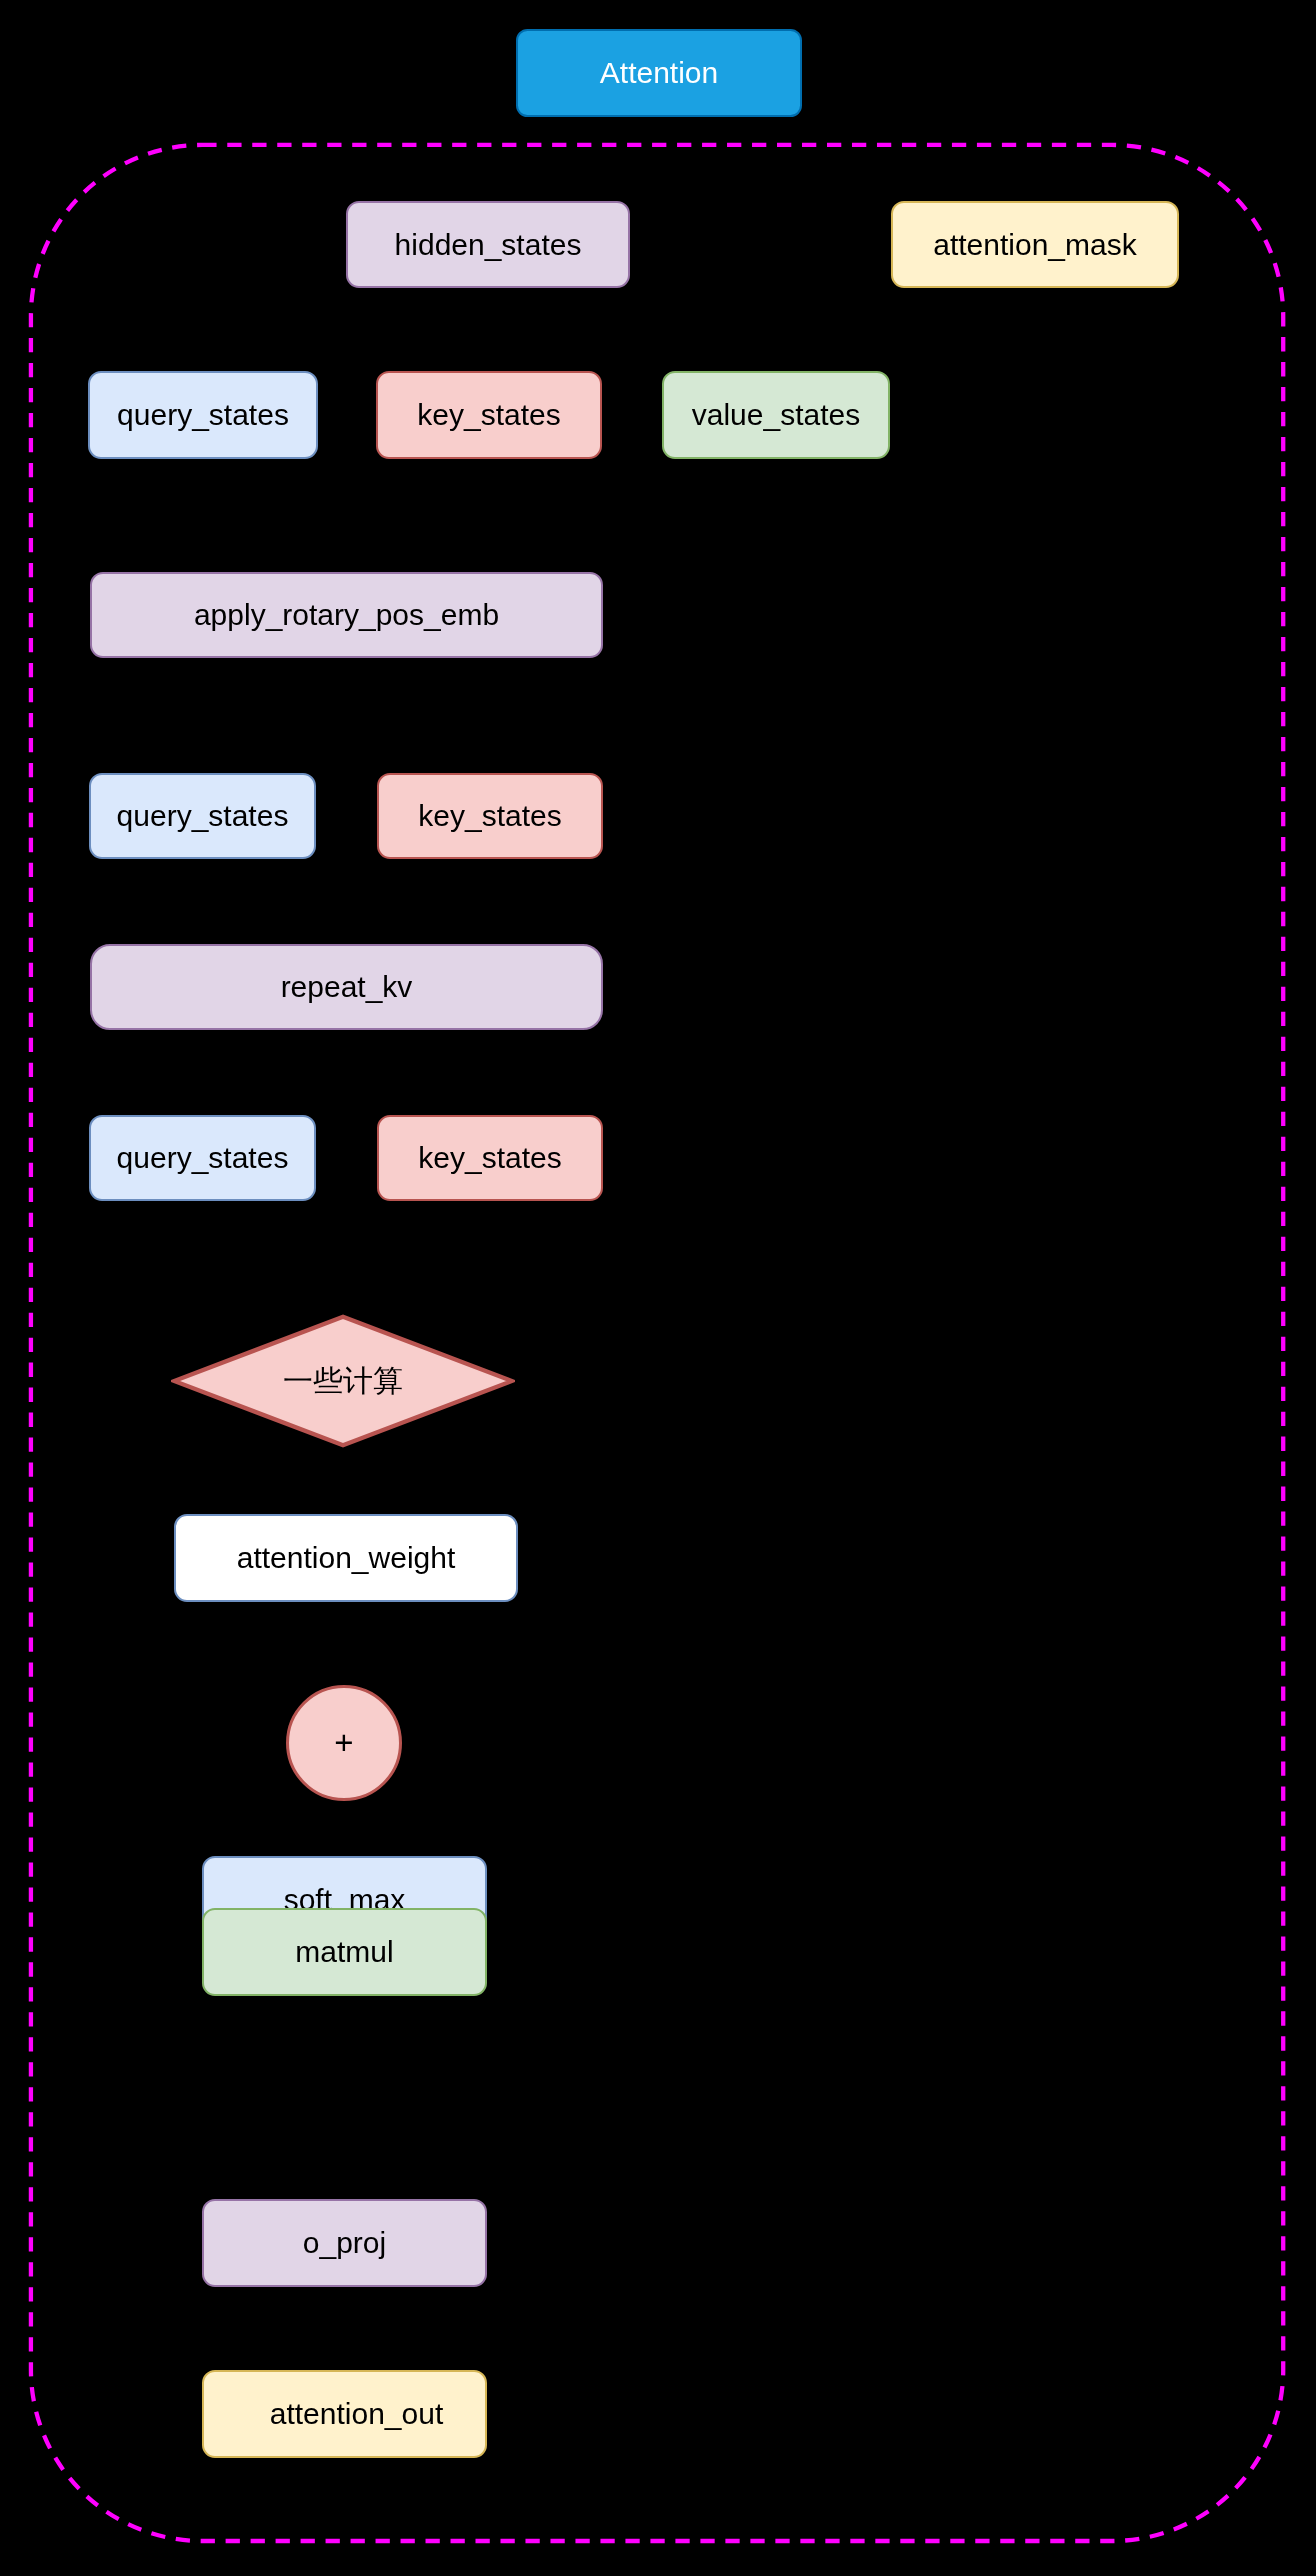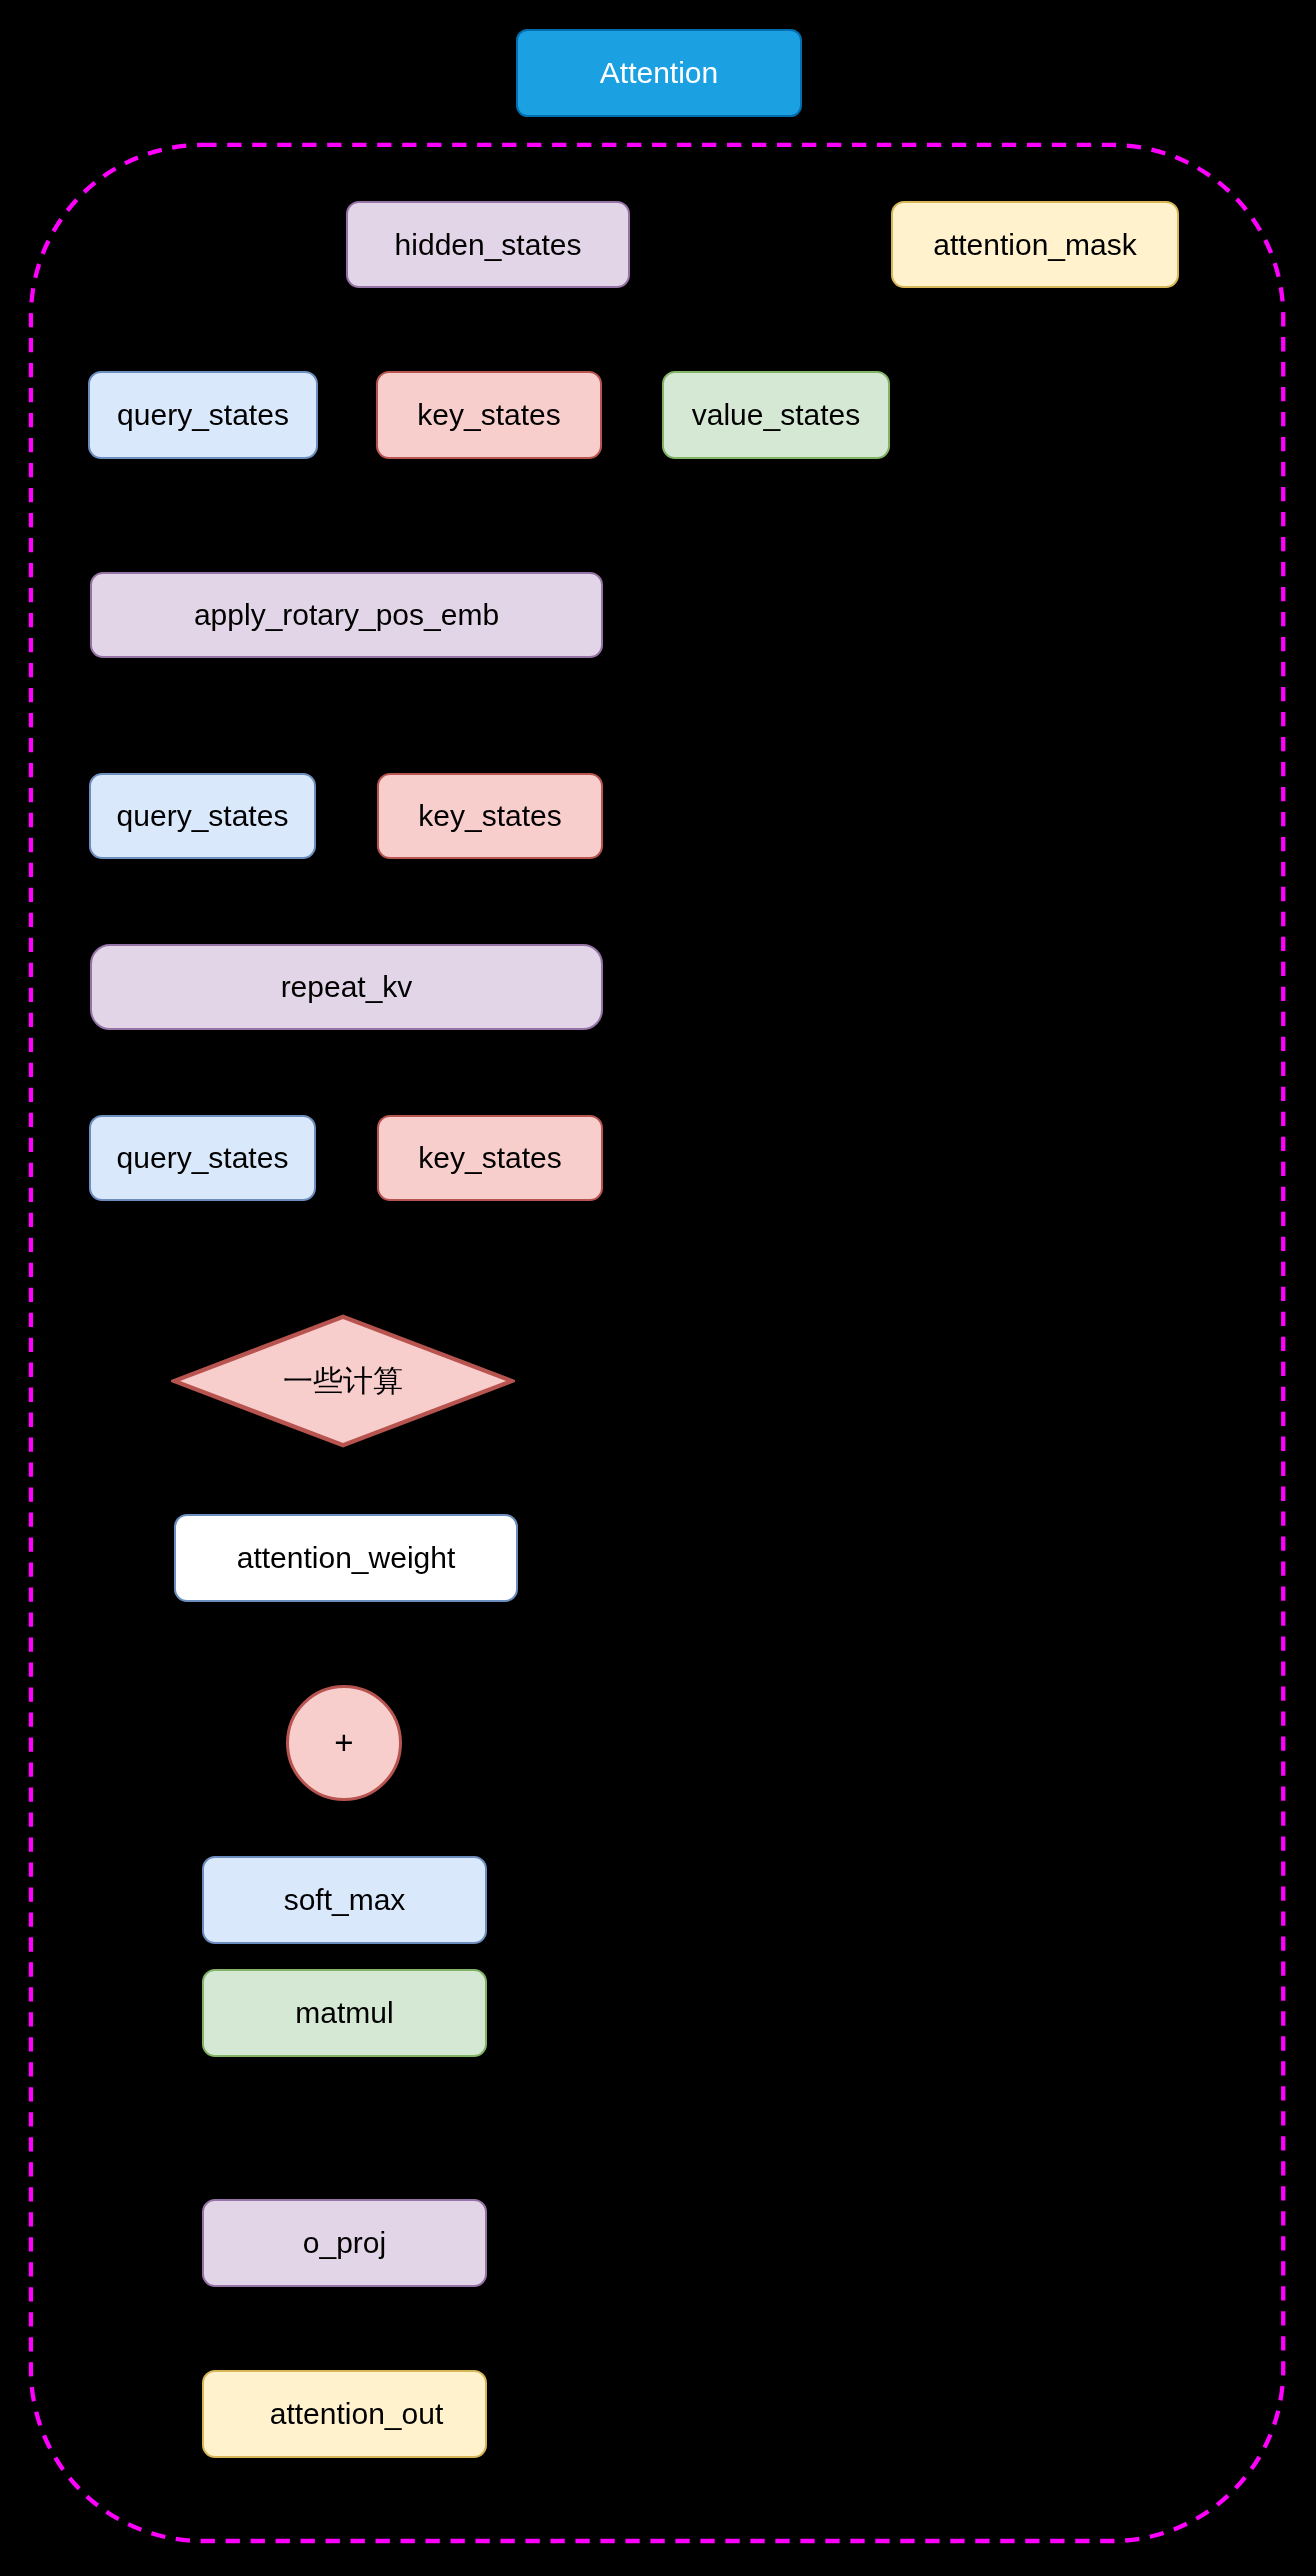--- a/index.html
+++ b/index.html
@@ -109,21 +109,21 @@
   </div>
 
   <div class="node circle" style="left: 286px; top: 1685px; width: 116px; height: 116px; background-color: rgb(248, 206, 204); border-color: rgb(184, 84, 80); color: rgb(0, 0, 0);">
     <span>+</span>
   </div>
 
   <div class="node" style="left: 202px; top: 1856px; width: 285px; height: 88px; background-color: rgb(218, 232, 252); border-color: rgb(108, 142, 191); color: rgb(0, 0, 0);">
     <span>soft_max</span>
   </div>
 
-  <div class="node" style="left: 202px; top: 1969px; width: 285px; height: 88px; background-color: rgb(213, 232, 212); border-color: rgb(130, 179, 102); color: rgb(0, 0, 0);">
+  <div class="node" style="left: 202px; top: 1908px; width: 285px; height: 88px; background-color: rgb(213, 232, 212); border-color: rgb(130, 179, 102); color: rgb(0, 0, 0);">
     <span>matmul</span>
   </div>
 
   <div class="node" style="left: 202px; top: 2199px; width: 285px; height: 88px; background-color: rgb(225, 213, 231); border-color: rgb(150, 115, 166); color: rgb(0, 0, 0);">
     <span>o_proj</span>
   </div>
 
   <div class="node" style="left: 202px; top: 2370px; width: 285px; height: 88px; background-color: rgb(255, 242, 204); border-color: rgb(214, 182, 86); color: rgb(0, 0, 0); padding-left: 24px;">
     <span>attention_out</span>
   </div>

